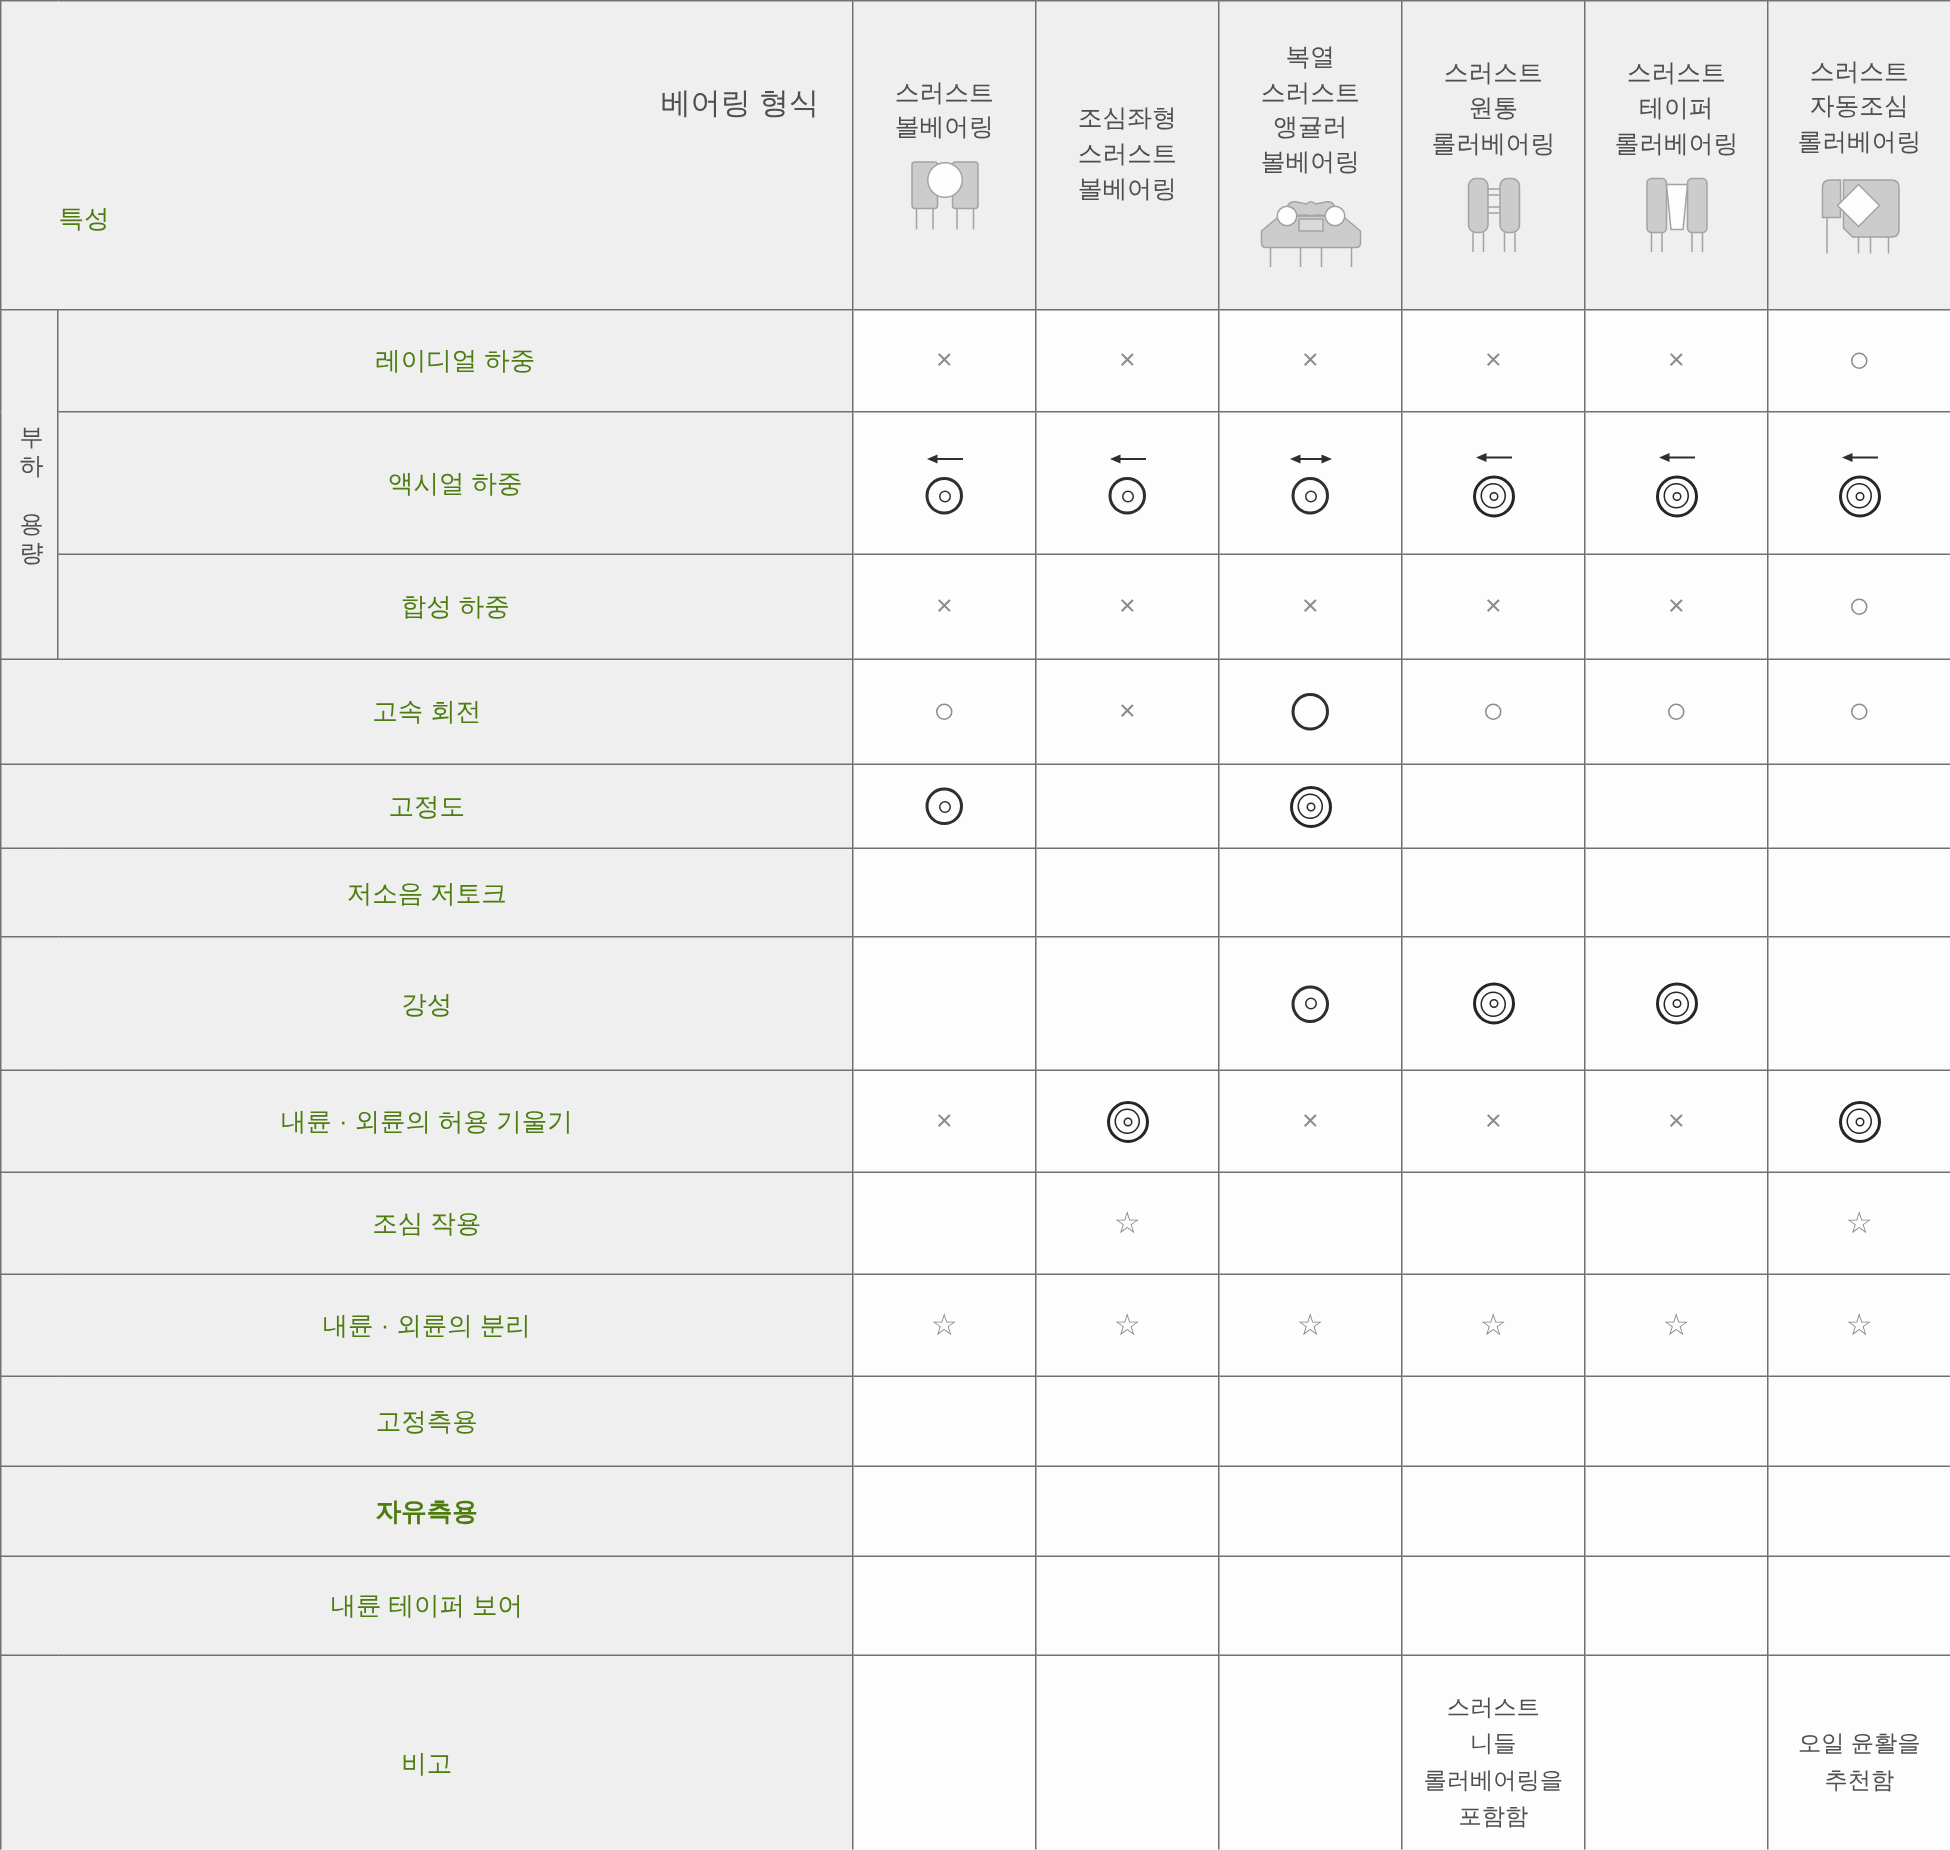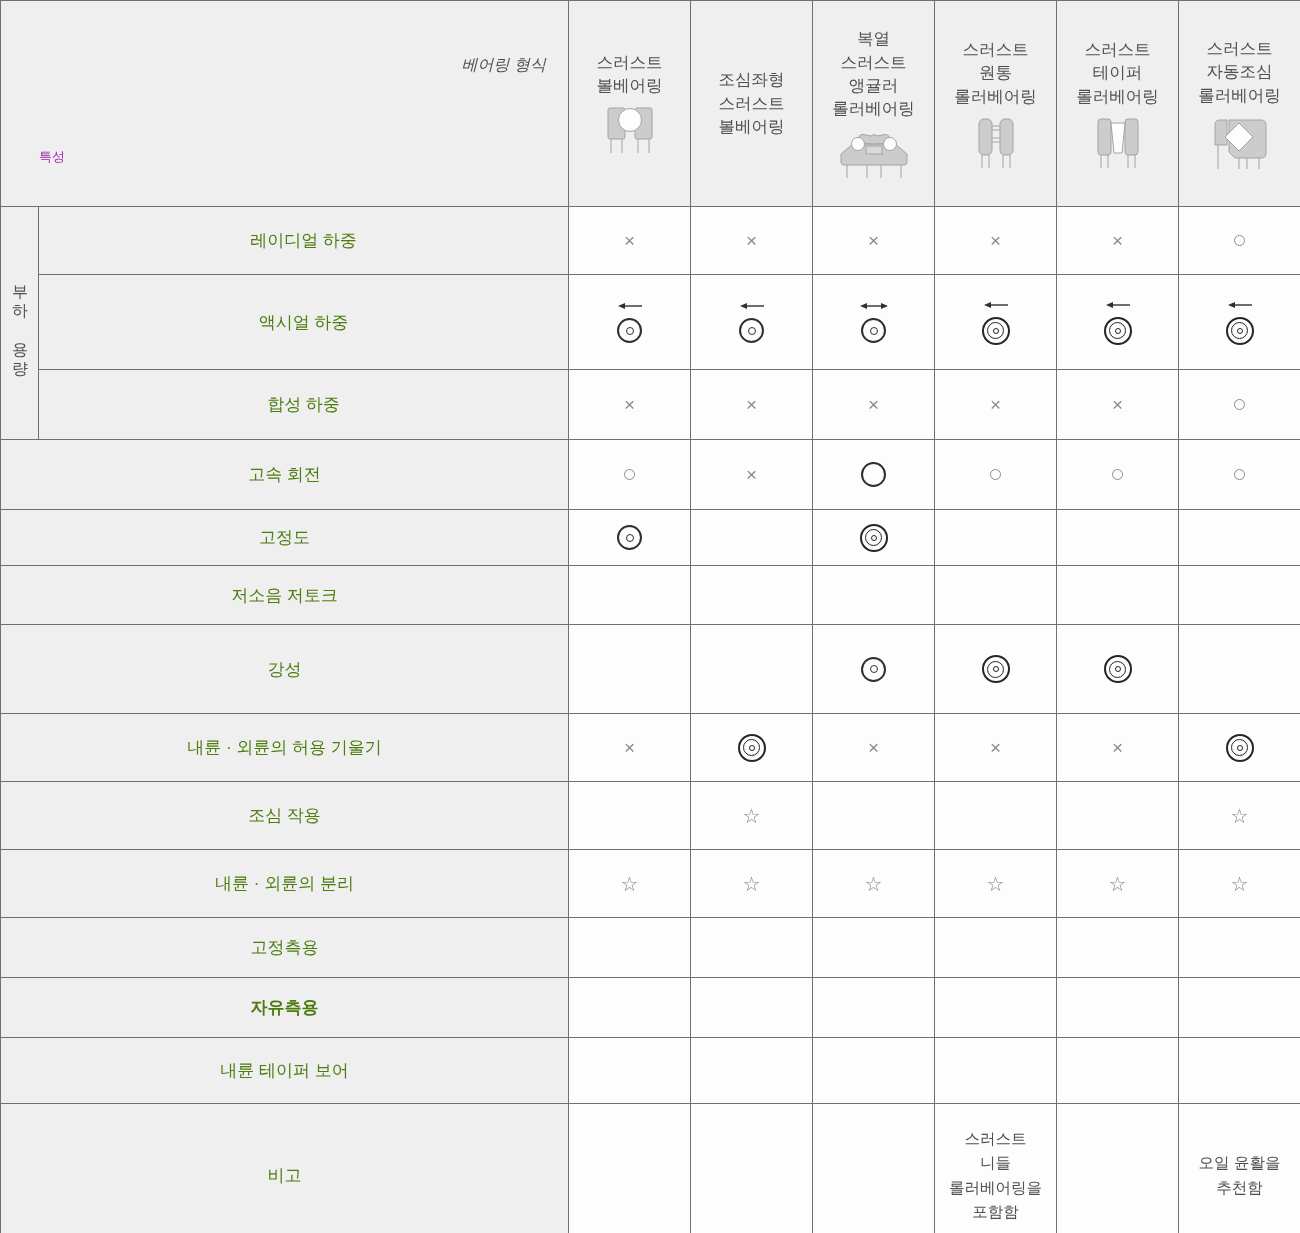--- a/index.html
+++ b/index.html
@@ -9,22 +9,22 @@
     position:relative; overflow:hidden;
   }
   table.cmp {
     border-collapse:collapse; table-layout:fixed;
     width:1300px; background:#fdfdfd;
   }
   table.cmp td, table.cmp th { border:1px solid #707070; padding:0; vertical-align:middle; }
 
   
   th.corner { background:#efefef; position:relative; height:205px; font-weight:normal; }
-  .corner-top { position:absolute; top:54px; right:22px; font-size:16px; color:#4f4f4f;font-style:italic; }
-  .corner-bottom { position:absolute; left:38px; top:147px; font-size:13px; color:#a21caf; }
+  .corner-top { position:absolute; top:54px; right:22px; font-size:20px; color:#4f4f4f; }
+  .corner-bottom { position:absolute; left:38px; top:133px; font-size:17px; color:#4d7c0f; }
   th.col-header { background:#efefef; font-weight:normal; }
   .col-head-box { display:flex; flex-direction:column; align-items:center; justify-content:center; gap:9px; }
   .col-label { font-size:16.5px; line-height:1.42; color:#4f4f4f; text-align:center; white-space:pre-line; }
   .col-icon { line-height:0; }
 
   
   td.group-cell { background:#efefef; text-align:center; }
   .vert-label {
     writing-mode:vertical-rl; text-orientation:upright;
     font-size:16px; letter-spacing:3px; color:#4f4f4f;
@@ -88,21 +88,21 @@
               <div class="col-label">조심좌형
 스러스트
 볼베어링</div>
             </div>
           </th>
           <th class="col-header">
             <div class="col-head-box">
               <div class="col-label">복열
 스러스트
 앵귤러
-롤러베어링</div>
+볼베어링</div>
               <div class="col-icon"><svg width="76" height="50" viewBox="0 0 76 50" fill="none" stroke="#a3a3a3">
                   <path d="M5 32 L5 24 L17 14 L59 14 L71 24 L71 32 Q71 35 68 35 L8 35 Q5 35 5 32 Z" fill="#cccccc"></path>
                   <path d="M22 16 L22 9 Q23 3 30 5 L35 6 Q38 3 41 6 L46 5 Q53 3 54 9 L54 16 Q45 12 38 14 Q31 12 22 16 Z" fill="#cccccc"></path>
                   <rect x="30" y="16" width="16" height="8" fill="#d9d9d9"></rect>
                   <circle cx="22" cy="14" r="6.5" fill="#fdfdfd"></circle>
                   <circle cx="54" cy="14" r="6.5" fill="#fdfdfd"></circle>
                   <path d="M11 35 V48 M31 35 V48 M45 35 V48 M65 35 V48"></path>
                 </svg></div>
             </div>
           </th>

